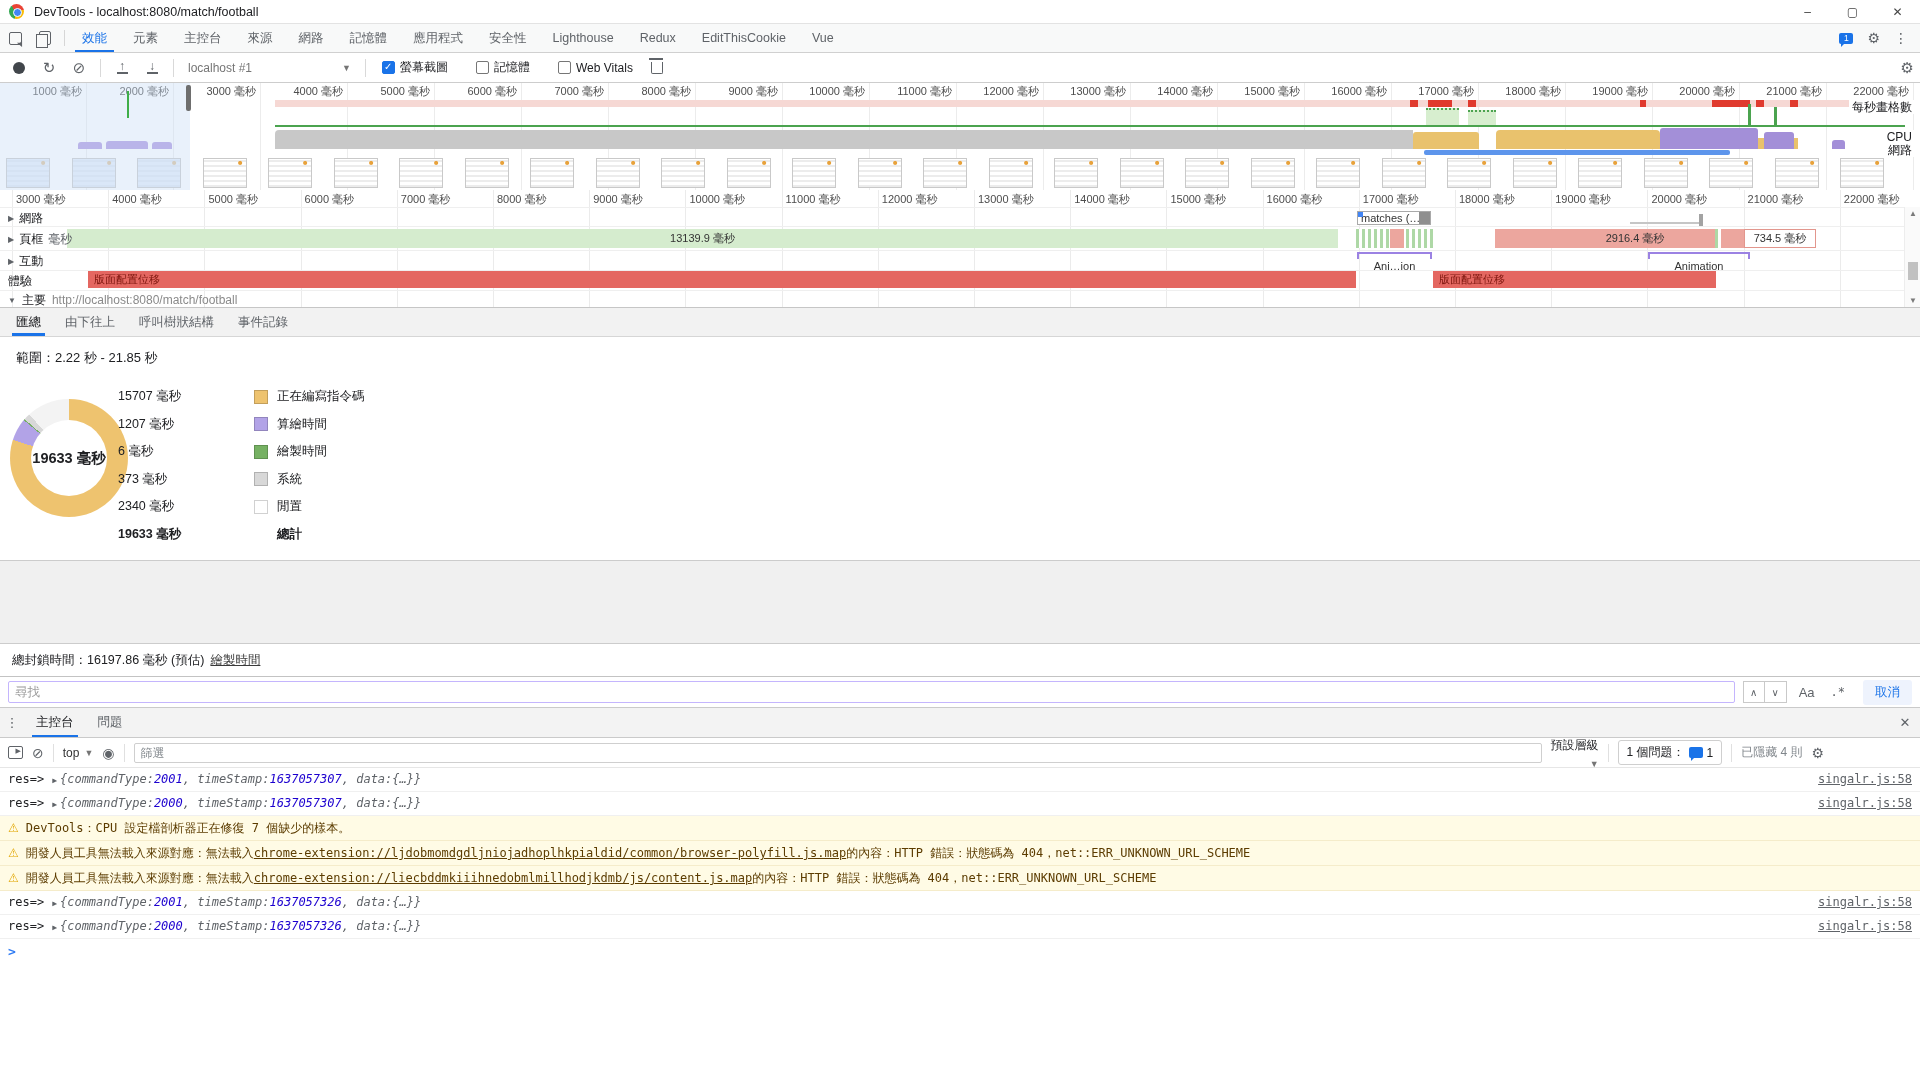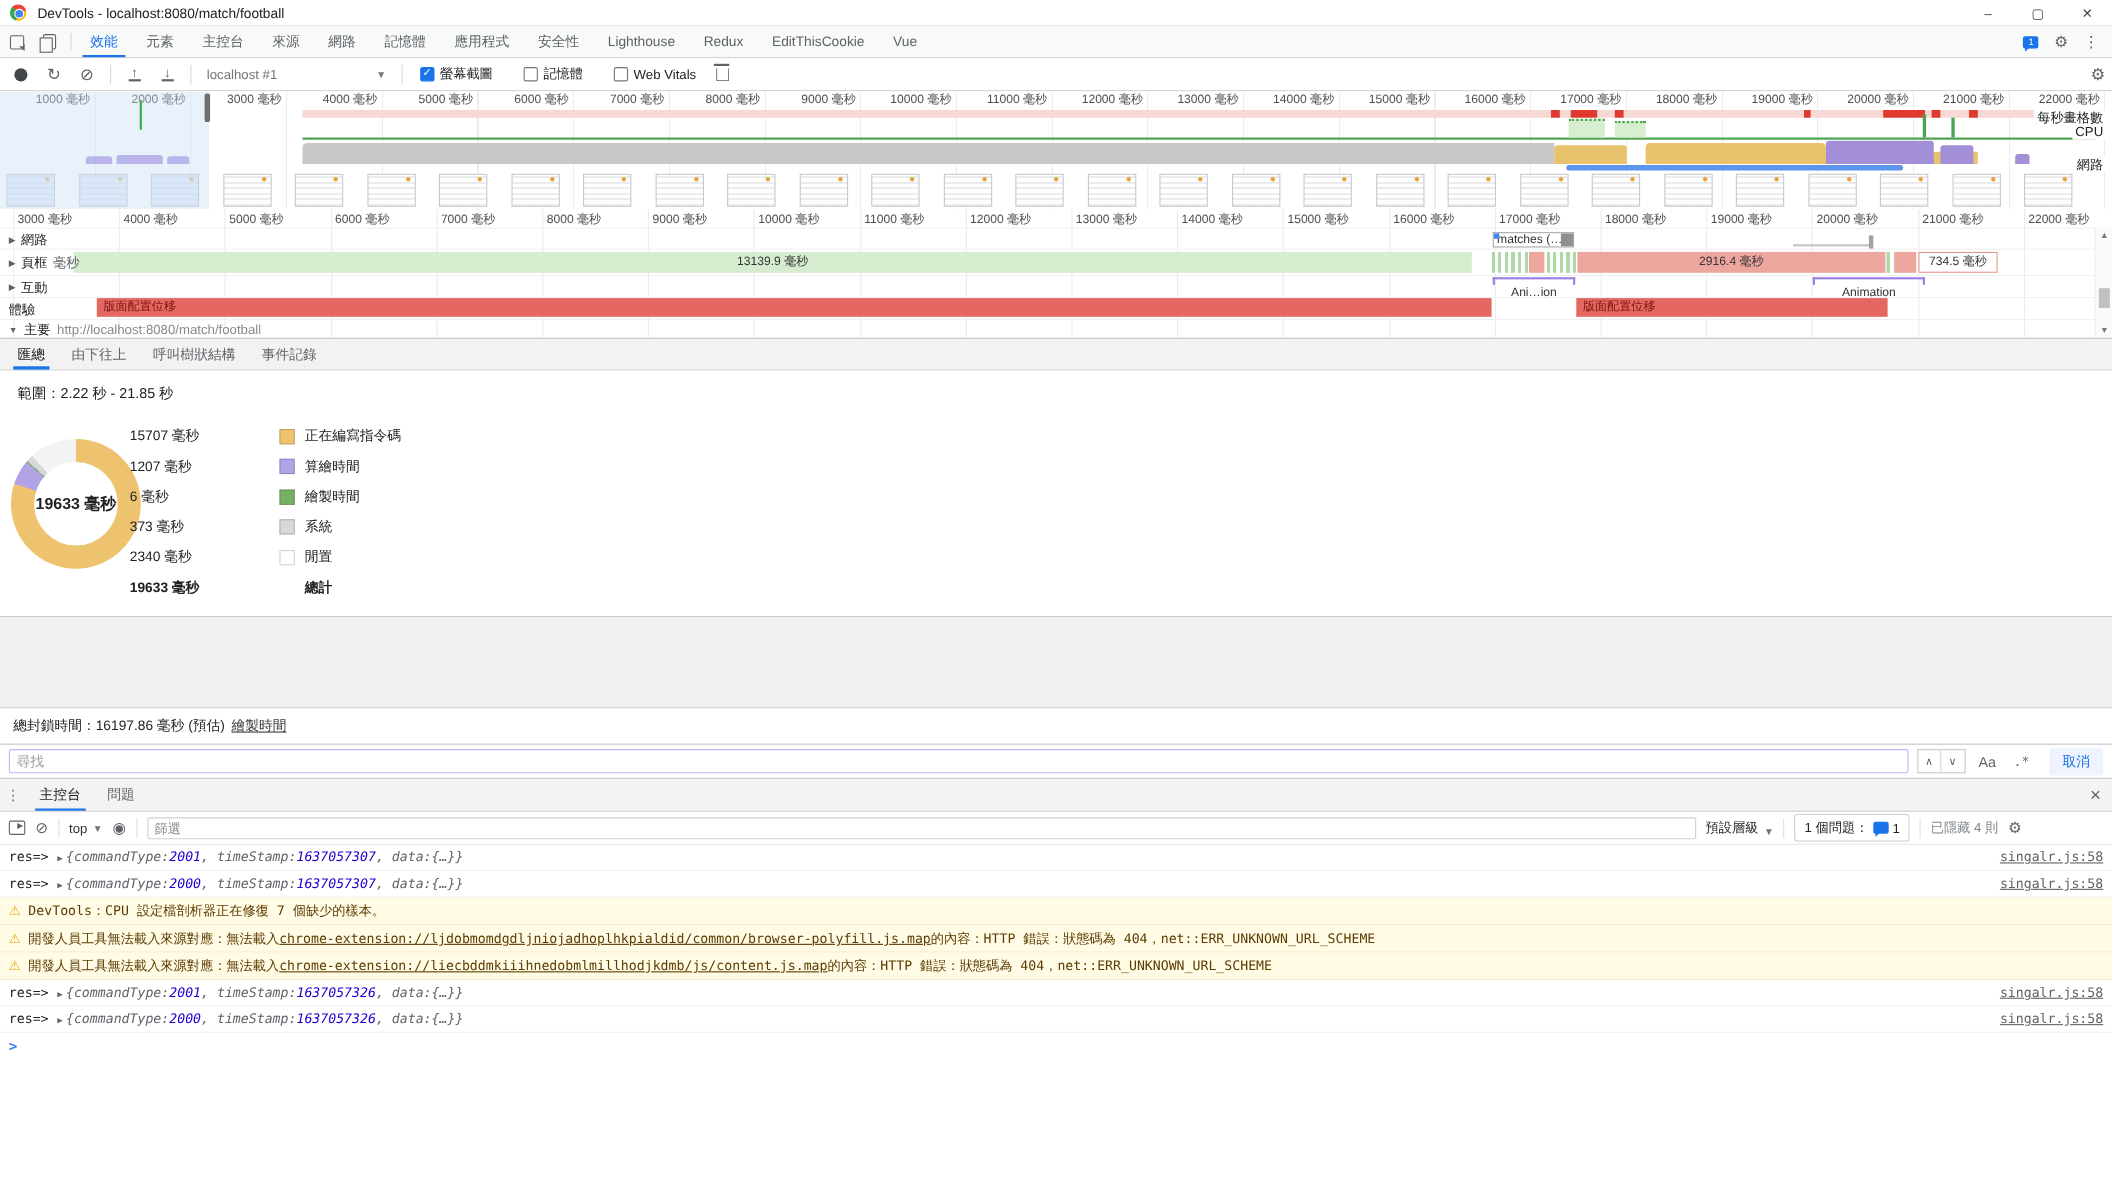--- a/index.html
+++ b/index.html
@@ -140,21 +140,21 @@
   .drw-tab.active::after { content:""; position:absolute; left:8px; right:8px; bottom:0; height:2.5px; background:#1a73e8; }
   .drw-close { margin-left:auto; width:30px; display:flex; align-items:center; justify-content:center; color:#5f6368; font-size:13px; }
 
   .con-toolbar { position:absolute; left:0; top:738px; width:1920px; height:30px; background:#fff; border-bottom:1px solid #e6e6e6; display:flex; align-items:center; gap:9px; padding:0 8px; }
   .ct-sep { width:1px; height:18px; background:#e0e0e0; }
   .panel-icon { width:15px; height:13px; border:1.5px solid #5f6368; border-radius:2px; position:relative; }
   .panel-icon::after { content:"▶"; position:absolute; right:1px; top:0px; font-size:7px; color:#5f6368; }
   .top-select { display:flex; align-items:center; gap:5px; color:#333; font-size:12px; }
   .filter-input { flex:1; height:20px; border:1px solid #cfcfcf; border-radius:2px; font-size:12px; padding-left:6px; font-family:inherit; color:#202124; max-width:1408px; }
   .filter-input::placeholder { color:#80868b; }
-  .levels { display:flex; align-items:flex-end; gap:5px; color:#202124; font-size:12px; white-space:nowrap; }
+  .levels { display:flex; align-items:flex-end; gap:5px; color:#202124; font-size:12px; white-space:nowrap;flex-direction:column; }
   .issues-box { display:flex; align-items:center; gap:4px; border:1px solid #cfcfcf; border-radius:3px; padding:3px 8px; font-size:12px; color:#202124; white-space:nowrap; }
   .hidden-note { color:#80868b; font-size:12px; white-space:nowrap; }
 
   .con-msgs { position:absolute; left:0; top:768px; width:1920px; font-family:"DejaVu Sans Mono",monospace; font-size:12px; }
   .msg { display:flex; align-items:baseline; padding:4px 8px 3px 8px; border-bottom:1px solid #f0f0f0; min-height:24px; color:#202124; }
   .msg.warn { background:#fffbe5; border-bottom-color:#f5ecca; color:#5c3c00; }
   .warn-ic { color:#e2a600; font-size:12px; margin-right:7px; font-family:"Liberation Sans",sans-serif; }
   .msg .prefix { margin-right:8px; }
   .expander { color:#5f6368; font-size:8px; margin-right:3px; }
   .tok-obj { font-style:italic; color:#5f6368; }
@@ -329,21 +329,21 @@
         <div class="film" style="left: 1643.5px;"></div>
         <div class="film" style="left: 1709px;"></div>
         <div class="film" style="left: 1774.5px;"></div>
         <div class="film" style="left: 1840px;"></div>
       </div>
     <div class="ov-dim"></div>
     <div class="ov-marker"></div>
     <div class="ov-handle"></div>
     <div id="ov-rlabels">
         <div class="ov-rlabel" style="top: 17px;">每秒畫格數</div>
-        <div class="ov-rlabel" style="top: 30px;">CPU</div>
+        <div class="ov-rlabel" style="top: 47px;">CPU</div>
         <div class="ov-rlabel" style="top: 60px;">網路</div>
       </div>
   </div>
 
   <div class="tl">
     <div id="tl-grid">
         <div class="tl-grid" style="left: 12px;"></div>
         <div class="tl-tick-label" style="left: 16px;">3000 毫秒</div>
         <div class="tl-grid" style="left: 108.2px;"></div>
         <div class="tl-tick-label" style="left: 112.2px;">4000 毫秒</div>
@@ -393,21 +393,21 @@
     <div class="net-pill">
       <span>matches (…</span>
       <span class="endblock"></span>
     </div>
     <div class="net-pill2"></div>
 
     <div class="frames-green">13139.9 毫秒</div>
     <div class="frames-stripes" style="left:1356px;width:34px;"></div>
     <div class="frames-pink" style="left:1390px;width:14px;"></div>
     <div class="frames-stripes" style="left:1406px;width:28px;"></div>
-    <div class="frames-pink" style="left:1434px;width:280px;text-align:center;">2916.4 毫秒</div>
+    <div class="frames-pink" style="left:1495px;width:280px;text-align:center;">2916.4 毫秒</div>
     <div class="frames-stripes" style="left:1715px;width:6px;"></div>
     <div class="frames-pink" style="left:1722px;width:20px;"></div>
     <div class="frames-labelbox">734.5 毫秒</div>
 
     <div class="bracket" style="left:1357px;width:75px;"></div>
     <div class="bracket-label" style="left:1357px;width:75px;">Ani…ion</div>
     <div class="bracket" style="left:1648px;width:102px;"></div>
     <div class="bracket-label" style="left:1648px;width:102px;">Animation</div>
 
     <div class="exp-bar" style="left:88px;width:1268px;">版面配置位移</div>

